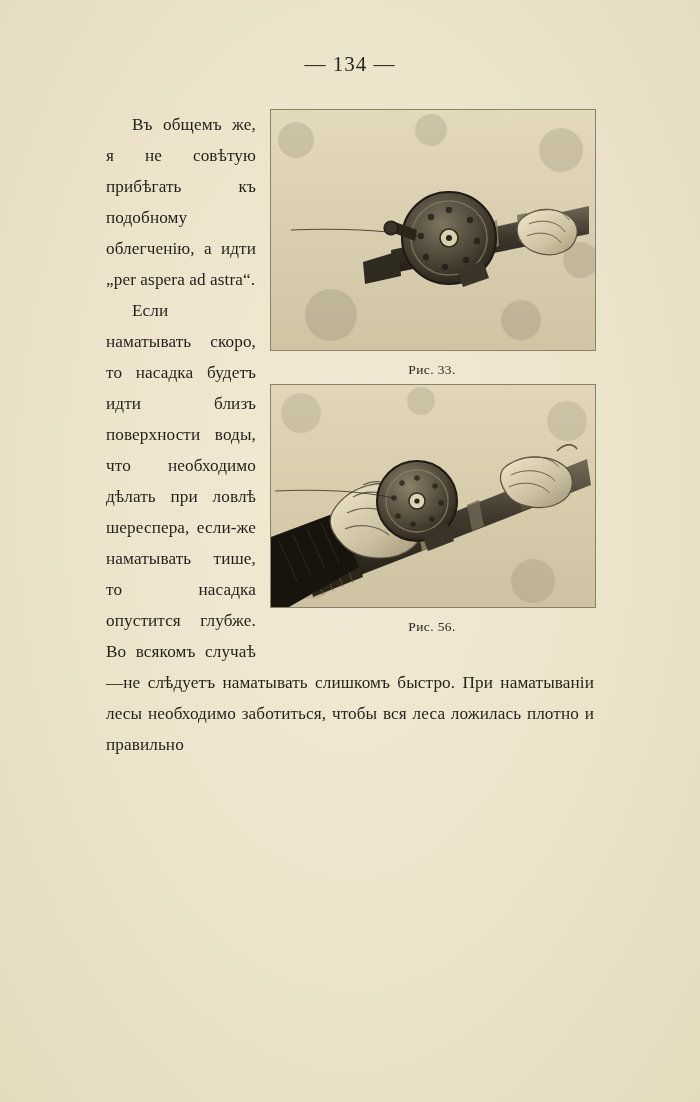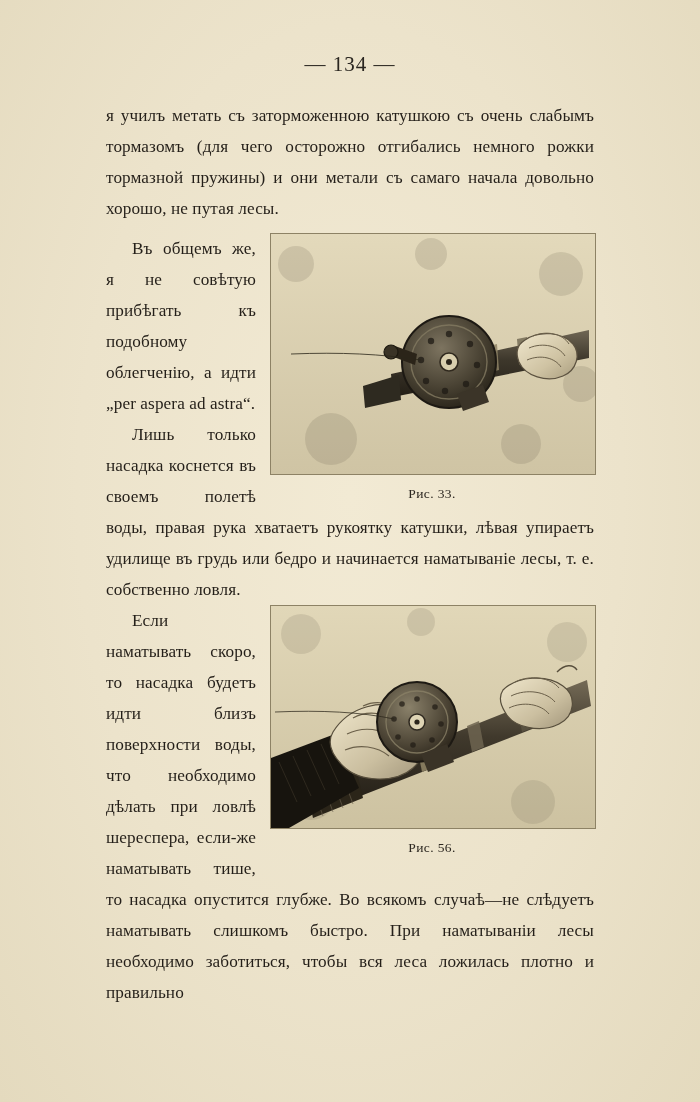--- a/index.html
+++ b/index.html
@@ -94,21 +94,20 @@
 <body>
 
 <div class="paper"></div>
 
 <div class="page">
 
   <div class="page-number">— 134 —</div>
 
   <div class="content clearfix">
 
-    <p class="body-text">я училъ метать съ заторможенною катушкою съ очень слабымъ тормазомъ (для чего осторожно отгибались немного рожки тормазной пружины) и они метали съ самаго начала довольно хорошо, не путая лесы.</p>
 
     <div class="para-gap"></div>
 
     <div class="figure first">
       <div class="plate">
         <svg viewBox="0 0 324 240" preserveAspectRatio="none" aria-hidden="true">
           <defs>
             <linearGradient id="bg33" x1="0" y1="0" x2="0" y2="1">
               <stop offset="0%" stop-color="#e3d9bb"></stop>
               <stop offset="100%" stop-color="#cfc4a4"></stop>
@@ -188,21 +187,20 @@
           <path d="M258 114 C272 108 288 112 294 122" fill="none" stroke="#6a5f49" stroke-width="1"></path>
           <path d="M256 126 C270 120 284 124 290 133" fill="none" stroke="#6a5f49" stroke-width="1"></path>
 
           <path d="M150 126 C110 120 70 118 20 120" stroke="#2b2519" stroke-width="1" fill="none" opacity="0.8"></path>
         </svg>
       </div>
       <div class="caption">Рис. 33.</div>
     </div>
 
     <p class="body-text indent">Въ общемъ же, я не совѣтую прибѣгать къ подобному облегченію, а идти „per aspera ad astra“.</p>
-    <p class="body-text indent">Лишь только насадка коснется въ своемъ полетѣ воды, правая рука хватаетъ рукоятку катушки, лѣвая упираетъ удилище въ грудь или бедро и начинается наматываніе лесы, т. е. собственно ловля.</p>
 
     <div class="figure second">
       <div class="plate">
         <svg viewBox="0 0 324 222" preserveAspectRatio="none" aria-hidden="true">
           <defs>
             <linearGradient id="bg34" x1="0" y1="0" x2="0" y2="1">
               <stop offset="0%" stop-color="#e1d7b8"></stop>
               <stop offset="100%" stop-color="#cdc2a1"></stop>
             </linearGradient>
             <linearGradient id="rod34" x1="0" y1="0" x2="0" y2="1">

